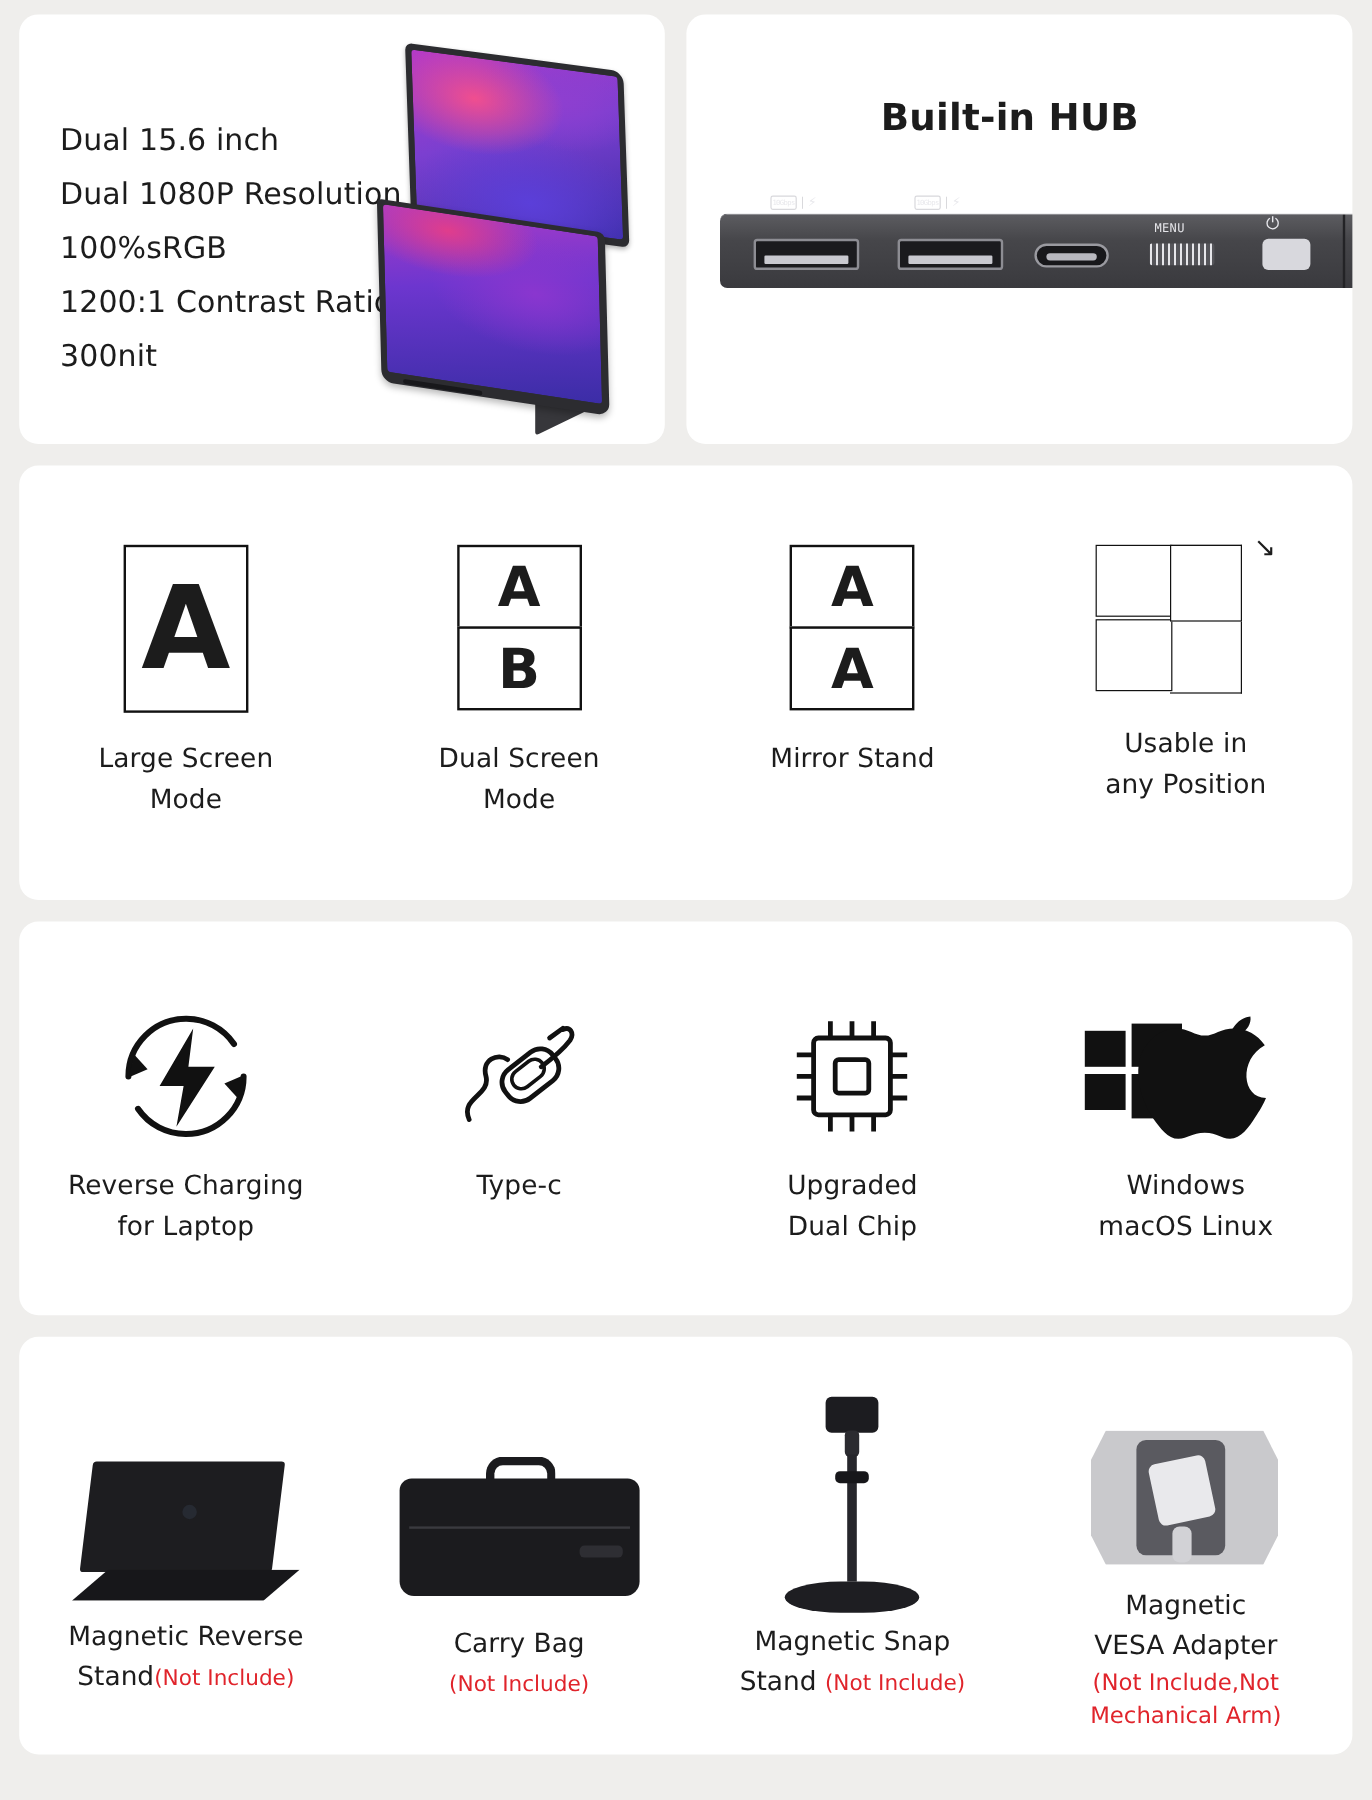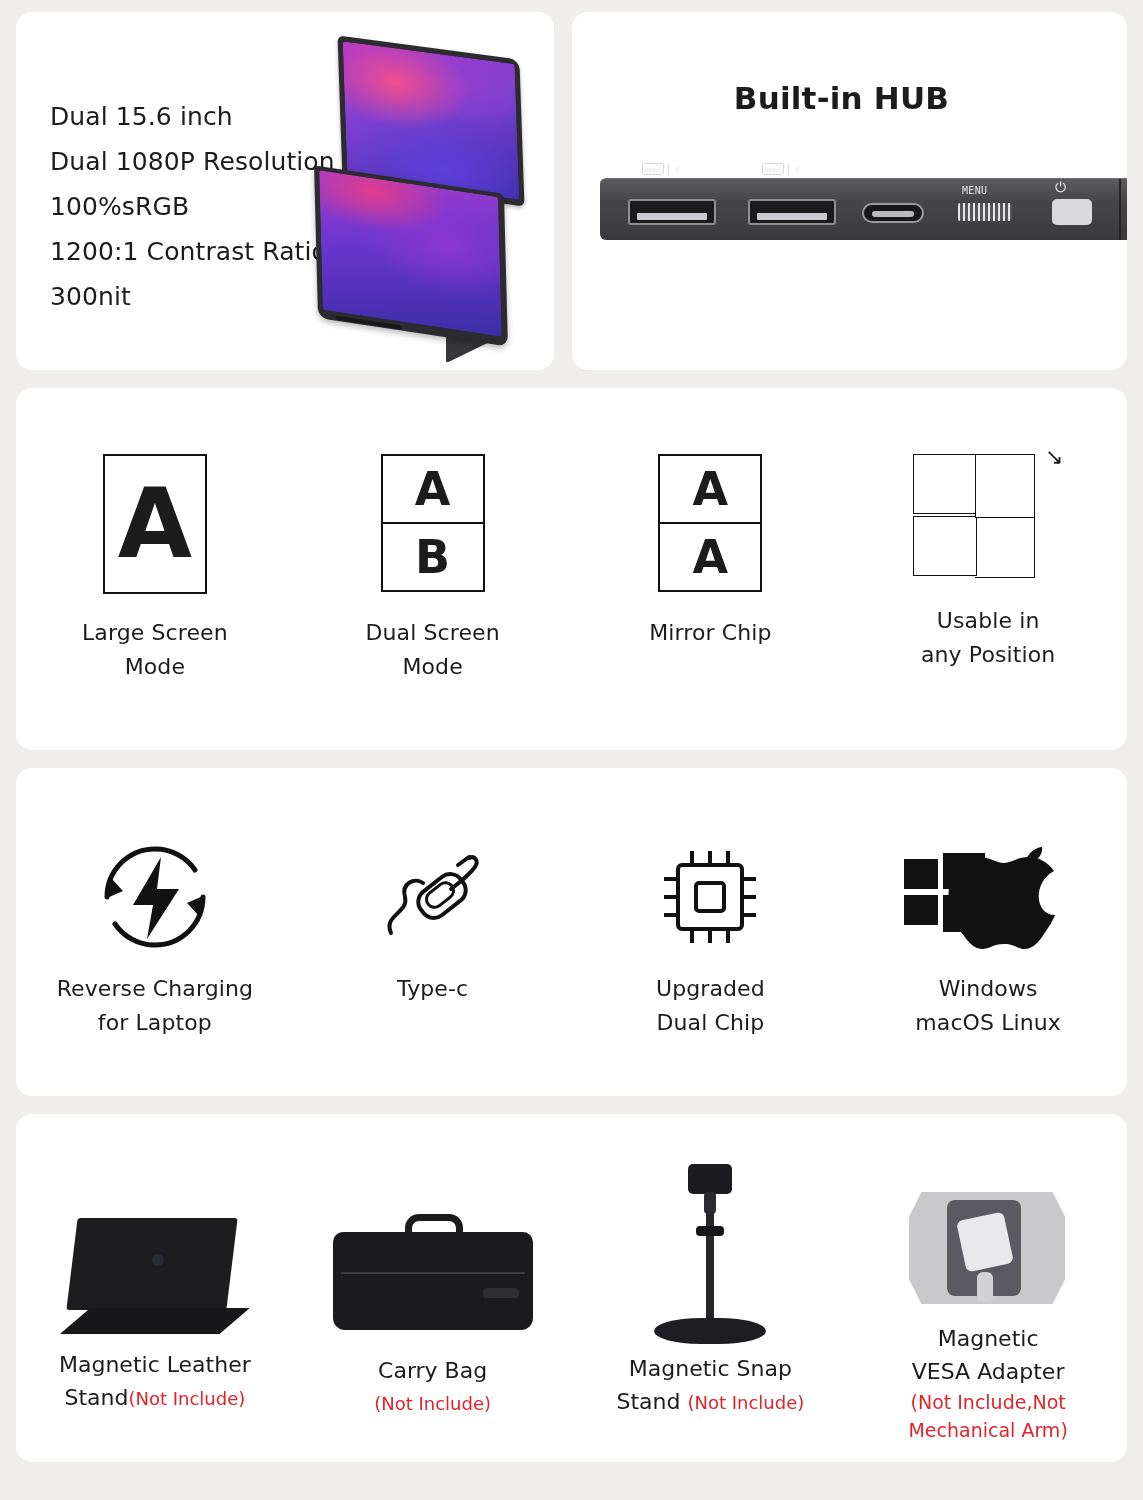--- a/index.html
+++ b/index.html
@@ -315,21 +315,21 @@
           <div>Mode</div>
         </div>
       </div>
 
       <div class="cell" style="padding-top:66px;">
         <div class="mode-ico mi-split">
           <div class="box t">A</div>
           <div class="box b">A</div>
         </div>
         <div class="cell-caption" style="margin-top:22px;">
-          <div>Mirror Chip</div>
+          <div>Mirror Stand</div>
           <div></div>
         </div>
       </div>
 
       <div class="cell" style="padding-top:60px;">
         <div class="pos-ico">
           <div class="arrow">↘</div>
           <div class="pbox p4"></div>
           <div class="pbox p1"></div>
           <div class="pbox p2"></div>
@@ -425,21 +425,21 @@
 
       <div class="cell">
         <div class="acc-img">
           <div class="leather">
             <div class="panel"></div>
             <div class="dot"></div>
             <div class="foot"></div>
           </div>
         </div>
         <div class="acc-caption" style="margin-top:14px;">
-          <div>Magnetic Leather</div>
+          <div>Magnetic Reverse</div>
           <div><span>Stand</span><span class="note">(Not Include)</span></div>
         </div>
       </div>
 
       <div class="cell">
         <div class="acc-img">
           <div class="bag">
             <div class="handle"></div>
             <div class="body"></div>
             <div class="flap"></div>

